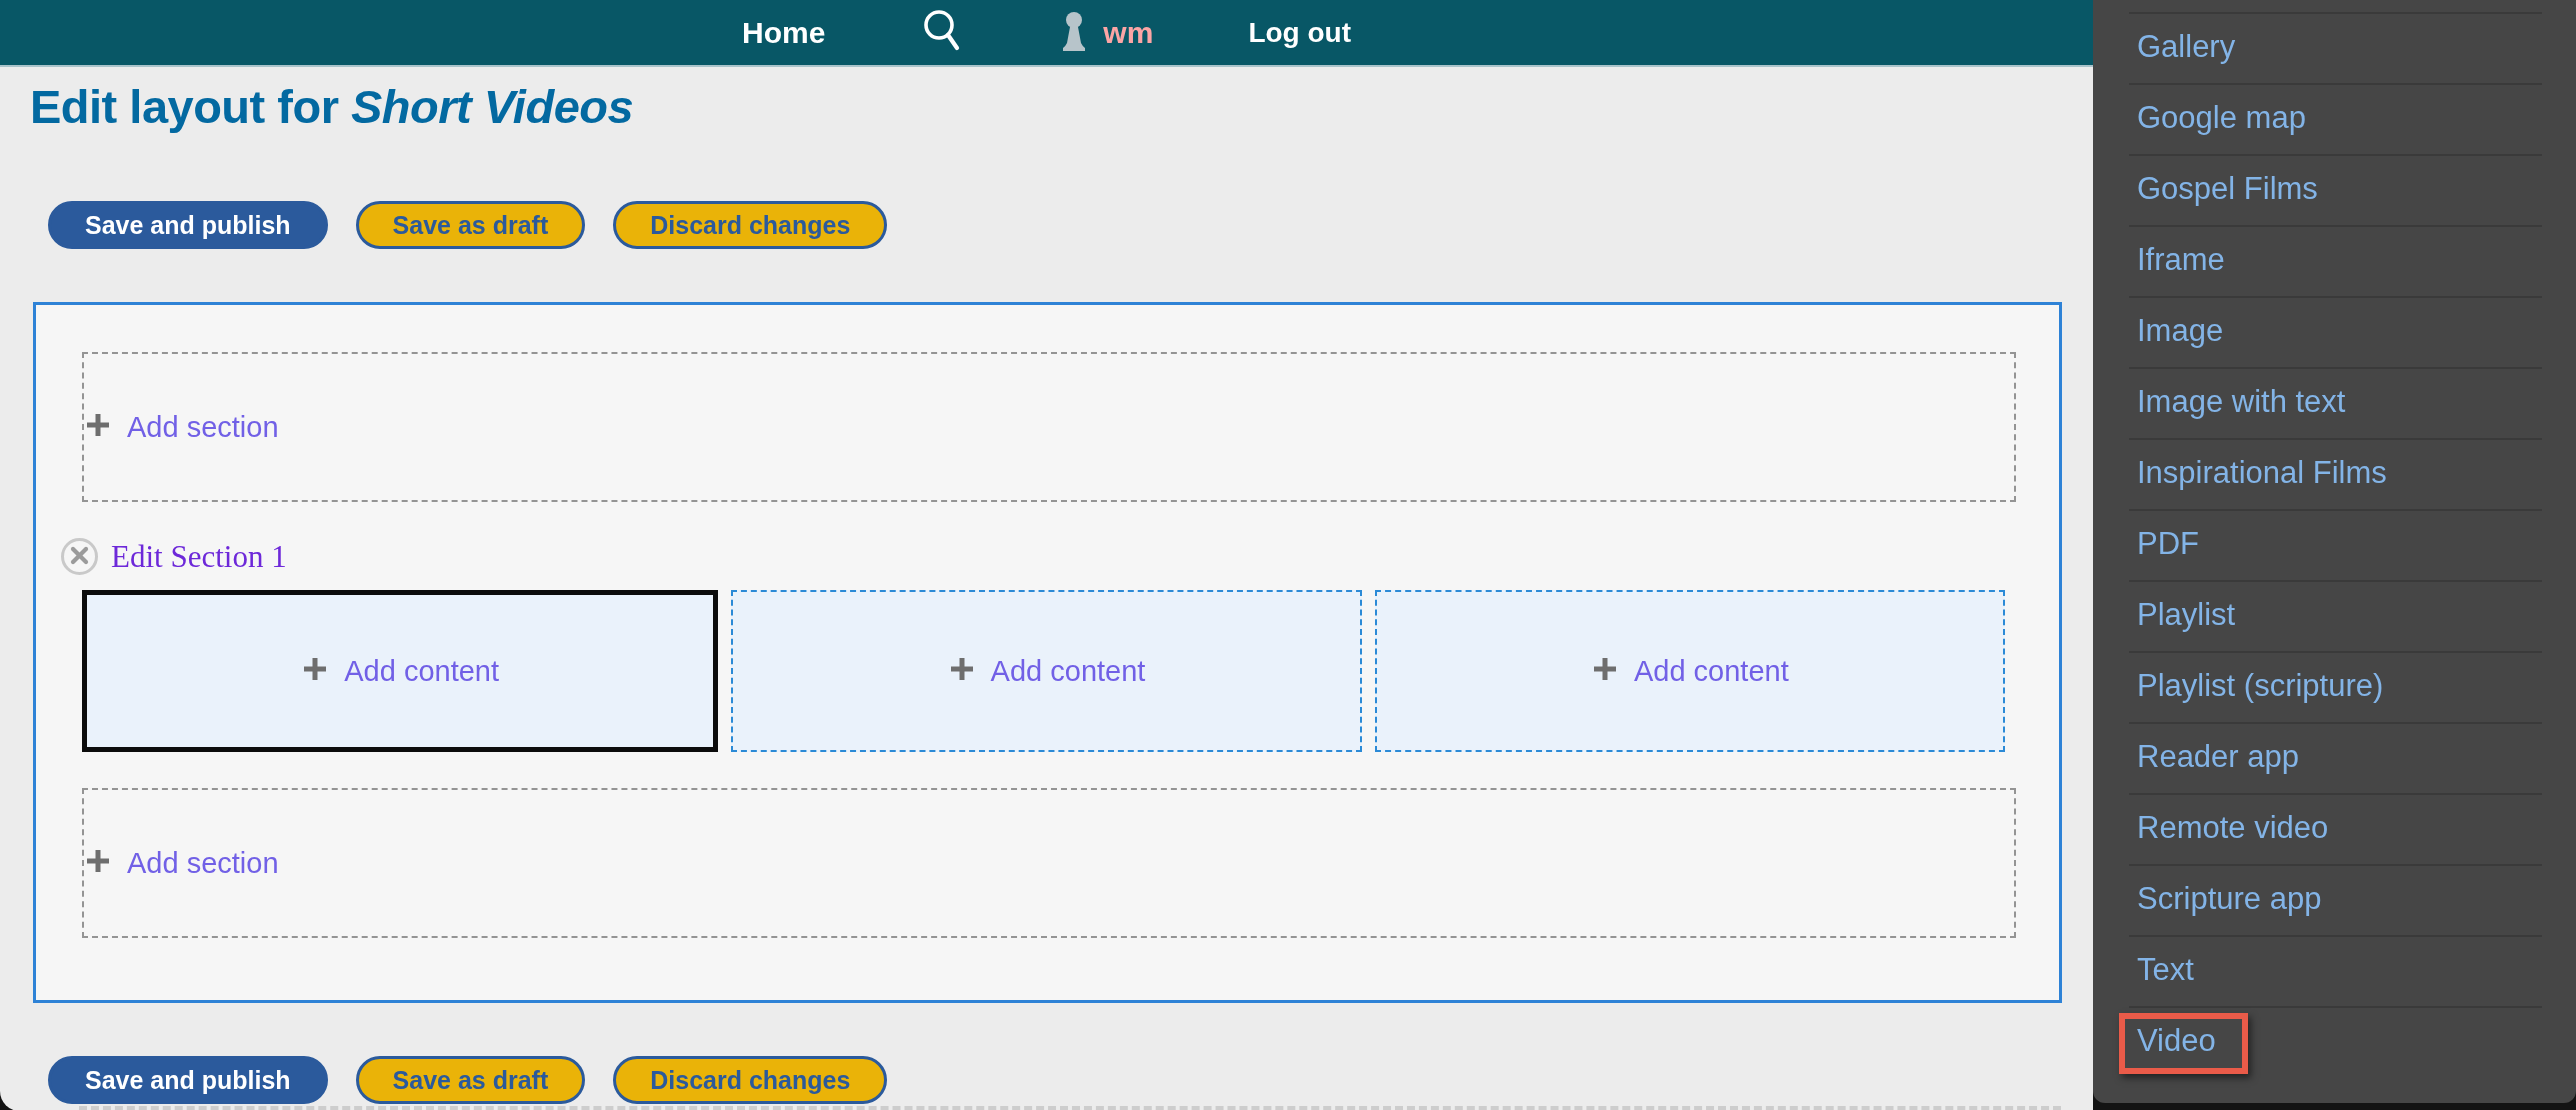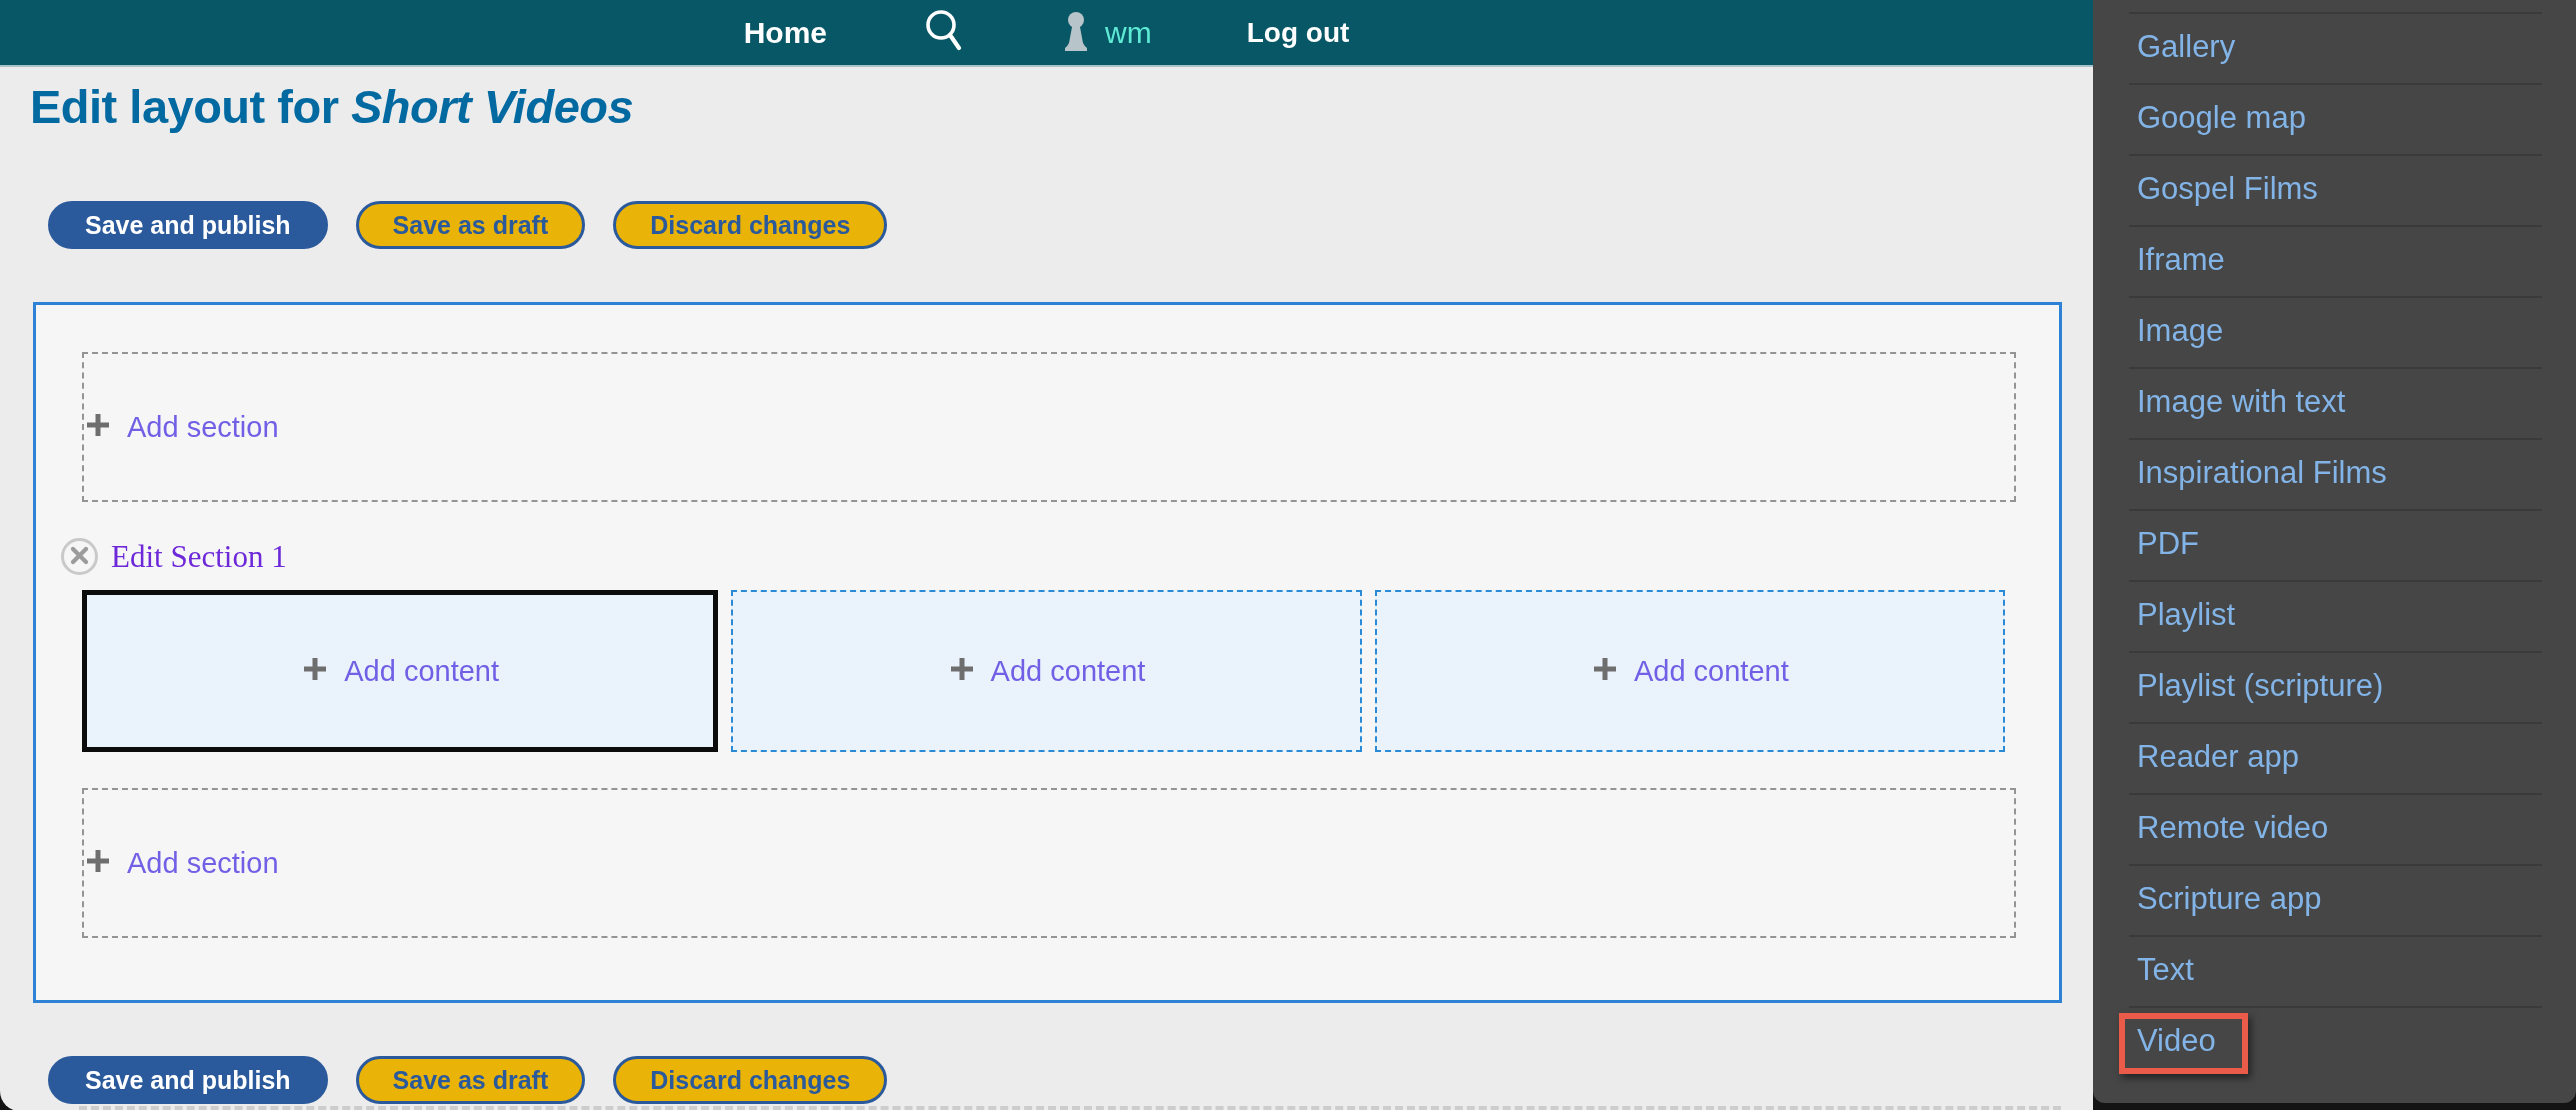--- a/index.html
+++ b/index.html
@@ -25,21 +25,21 @@
     background: #085766;
     border-bottom: 2px solid #a9c3ca;
     display: flex; align-items: center; justify-content: center;
     gap: 95px;
   }
   .topbar a { text-decoration: none; cursor: pointer; }
   .nav-link { color: #ffffff; font-weight: bold; font-size: 30px; }
   .nav-link.small { font-size: 28px; }
   .search-btn { display: flex; align-items: center; }
   .user-chip { display: flex; align-items: center; gap: 12px; }
-  .user-chip .uname { color: #5eead4; font-weight: normal; font-size: 30px; }
+  .user-chip .uname { color: #fca5a5; font-weight: bold; font-size: 30px; }
 
   
   .page-title {
     position: absolute; left: 30px; top: 79px;
     font-size: 47px; font-weight: bold; letter-spacing: -0.5px;
     color: #0369a1;
   }
   .page-title .em { font-style: italic; }
 
   

